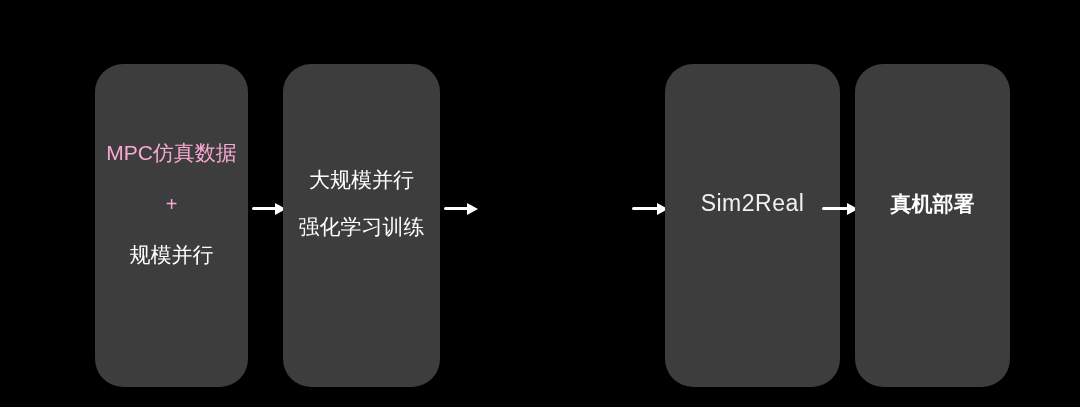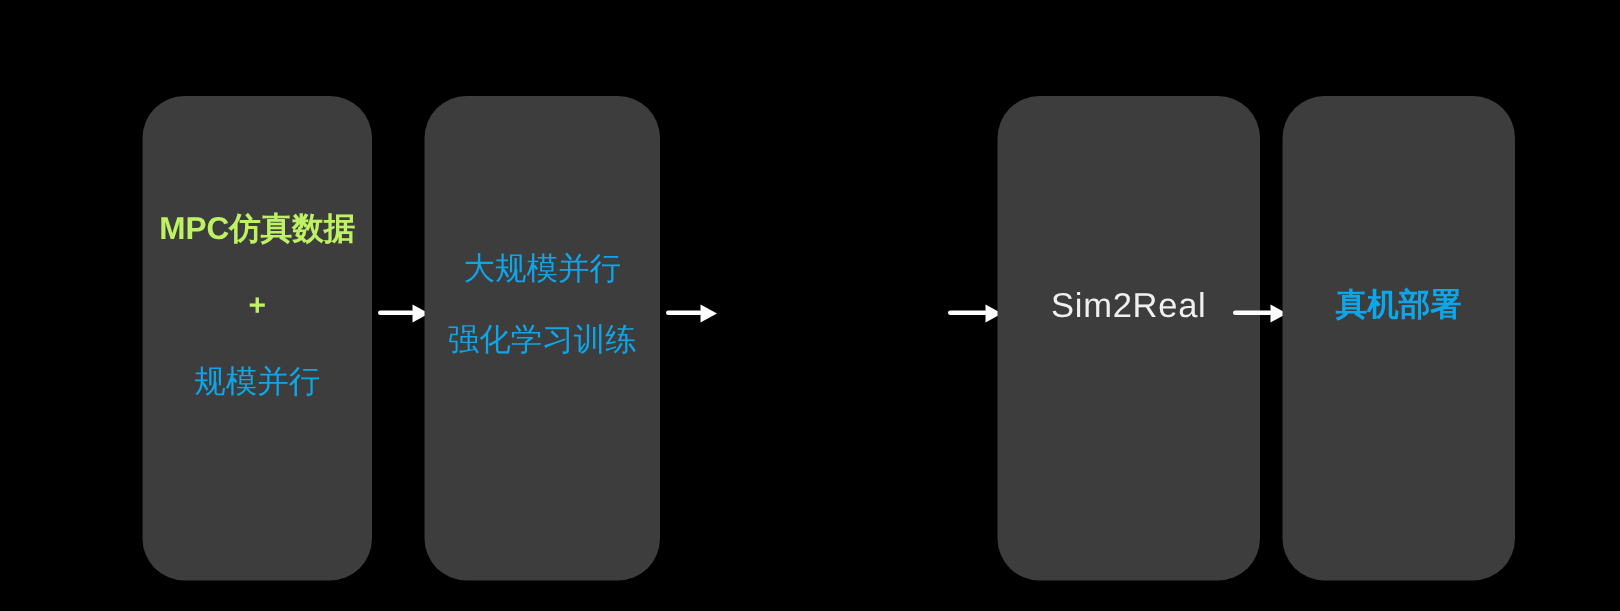--- a/index.html
+++ b/index.html
@@ -36,24 +36,24 @@
   }
   .node-1 { left: 95px;  width: 153px; }
   .node-2 { left: 283px; width: 157px; }
   .node-3 { left: 475px; width: 153px; }
   .node-4 { left: 665px; width: 175px; }
   .node-5 { left: 855px; width: 155px; }
 
   .line {
     font-size: 21px;
     line-height: 30px;
-    color: #0ea5e9;
+    color: #ffffff;
     white-space: nowrap;
   }
-  .line.bold { font-weight: bold; color: #bef264; }
+  .line.bold { font-weight: normal; color: #f9a8d4; }
   .node-1 .line { margin: 10px 0; }
   .node-1 .plus { font-size: 20px; margin: 11px 0; }
   .node-2 .line { margin: 8.5px 0; }
   .latin-label {
     font-size: 23px;
     color: #f0f0f0;
     letter-spacing: 0.5px;
     white-space: nowrap;
   }
   .node-5 .line { font-weight: bold; }

